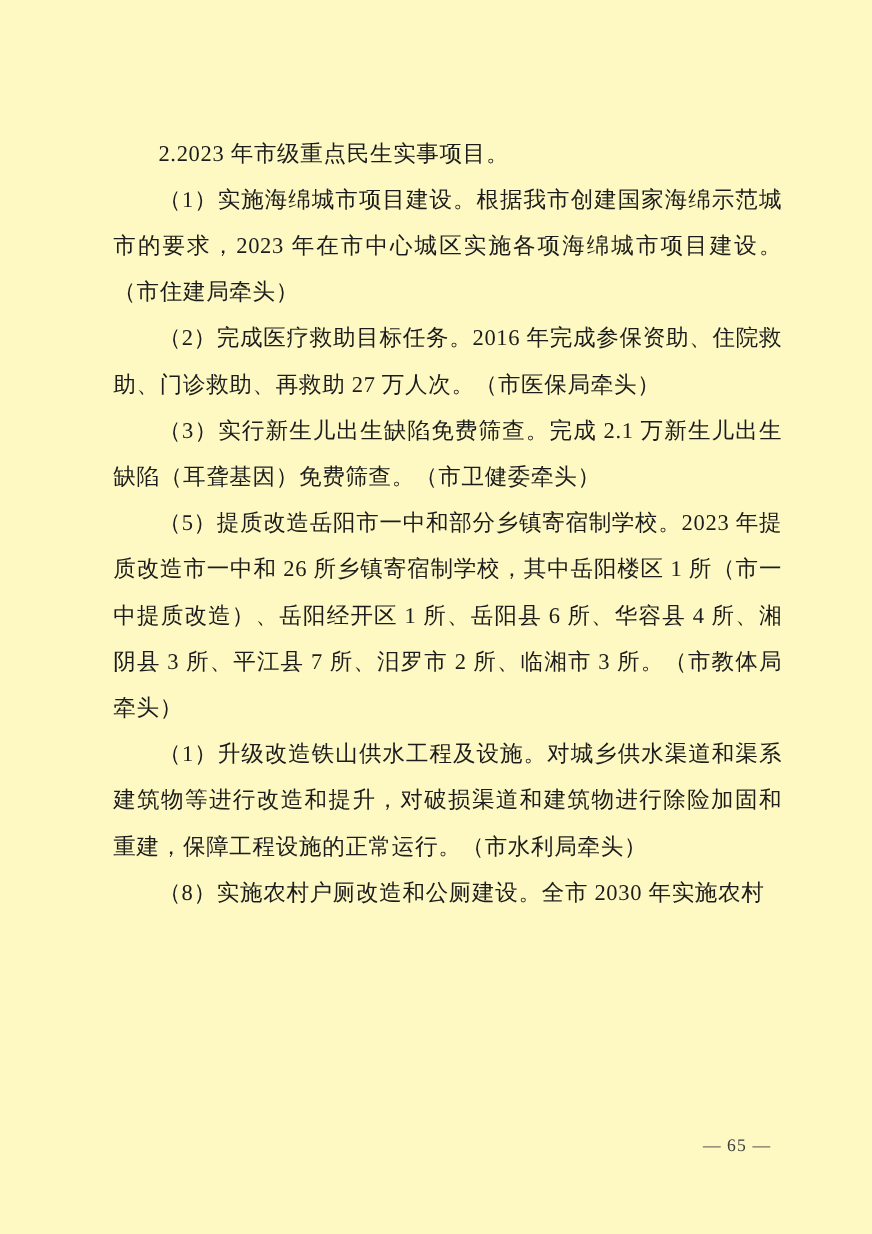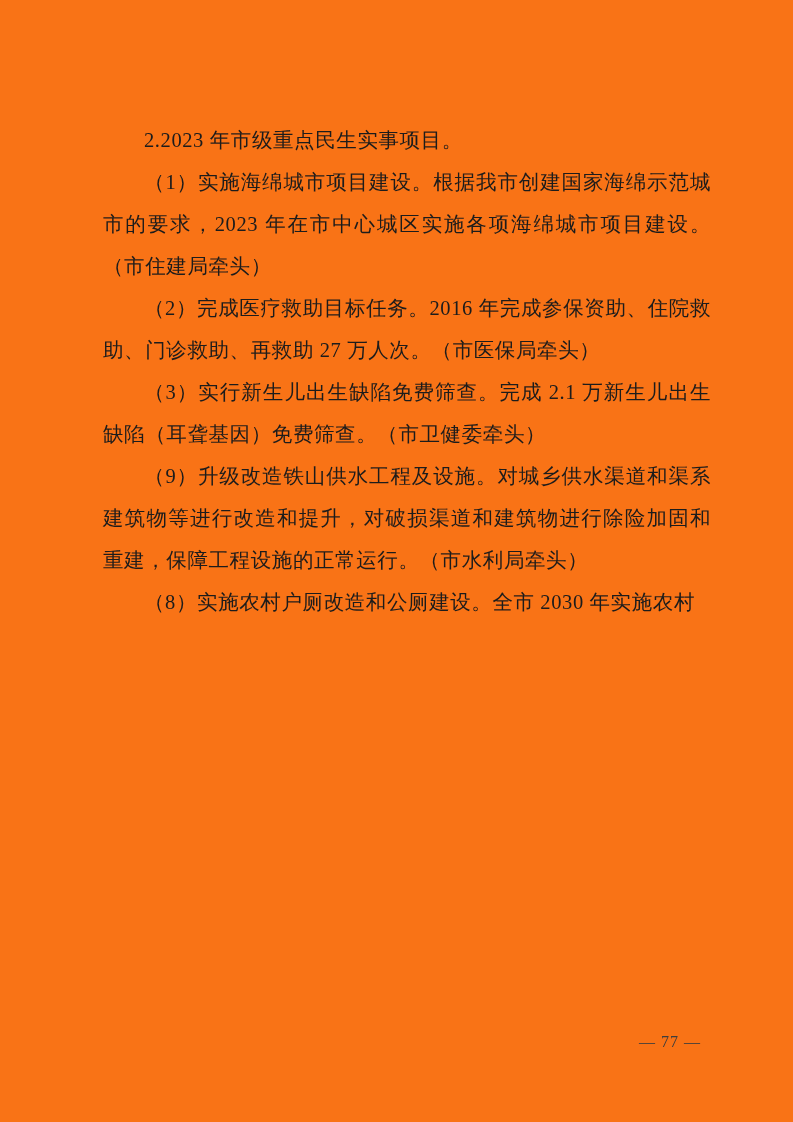--- a/index.html
+++ b/index.html
@@ -5,21 +5,21 @@
   html, body {
     margin: 0;
     padding: 0;
     background: #e8e8e8;
   }
   .page {
     position: relative;
     width: 793px;
     height: 1122px;
     margin: 0 auto;
-    background: #f97316;
+    background: #fef9c3;
     overflow: hidden;
     font-family: "Liberation Serif", "DejaVu Serif", serif;
     color: #1c1c1c;
   }
   .content {
     position: absolute;
     left: 103px;
     top: 119px;
     width: 608px;
   }
@@ -47,17 +47,18 @@
 </style>
 </head>
 <body>
 
 <div class="page">
   <div class="content">
     <p>2.2023 年市级重点民生实事项目。</p>
     <p>（1）实施海绵城市项目建设。根据我市创建国家海绵示范城市的要求，2023 年在市中心城区实施各项海绵城市项目建设。（市住建局牵头）</p>
     <p>（2）完成医疗救助目标任务。2016 年完成参保资助、住院救助、门诊救助、再救助 27 万人次。（市医保局牵头）</p>
     <p>（3）实行新生儿出生缺陷免费筛查。完成 2.1 万新生儿出生缺陷（耳聋基因）免费筛查。（市卫健委牵头）</p>
-    <p>（9）升级改造铁山供水工程及设施。对城乡供水渠道和渠系建筑物等进行改造和提升，对破损渠道和建筑物进行除险加固和重建，保障工程设施的正常运行。（市水利局牵头）</p>
+    <p>（5）提质改造岳阳市一中和部分乡镇寄宿制学校。2023 年提质改造市一中和 26 所乡镇寄宿制学校，其中岳阳楼区 1 所（市一中提质改造）、岳阳经开区 1 所、岳阳县 6 所、华容县 4 所、湘阴县 3 所、平江县 7 所、汨罗市 2 所、临湘市 3 所。（市教体局牵头）</p>
+    <p>（1）升级改造铁山供水工程及设施。对城乡供水渠道和渠系建筑物等进行改造和提升，对破损渠道和建筑物进行除险加固和重建，保障工程设施的正常运行。（市水利局牵头）</p>
     <p>（8）实施农村户厕改造和公厕建设。全市 2030 年实施农村</p>
   </div>
-  <div class="footer-pagenum">— 77 —</div>
+  <div class="footer-pagenum">— 65 —</div>
 </div>
 
 </body></html>

